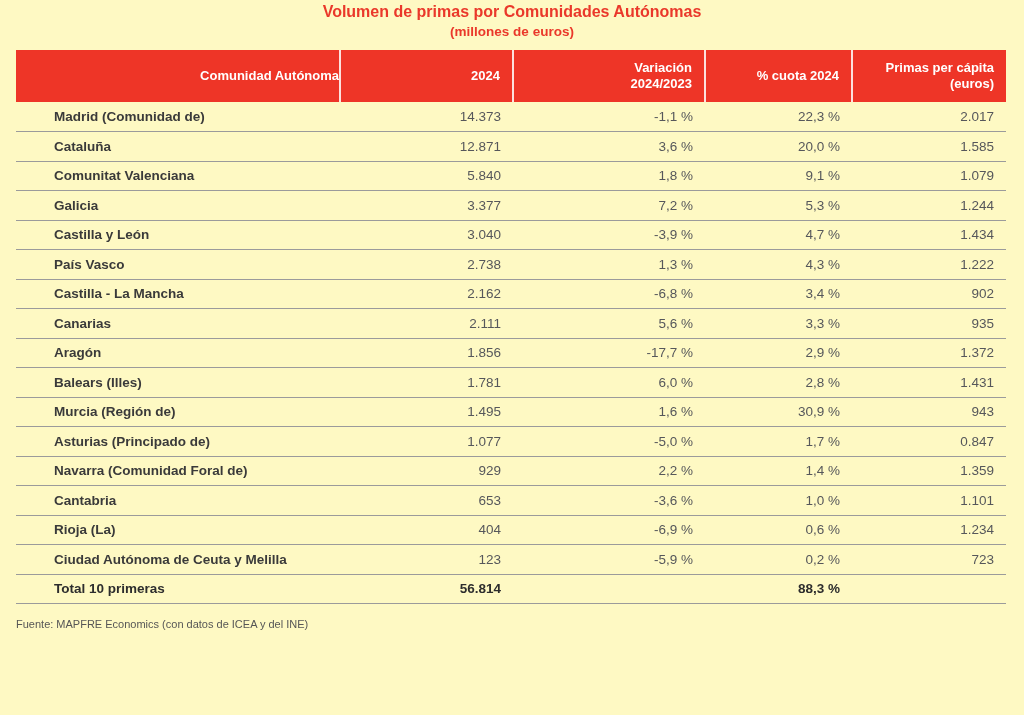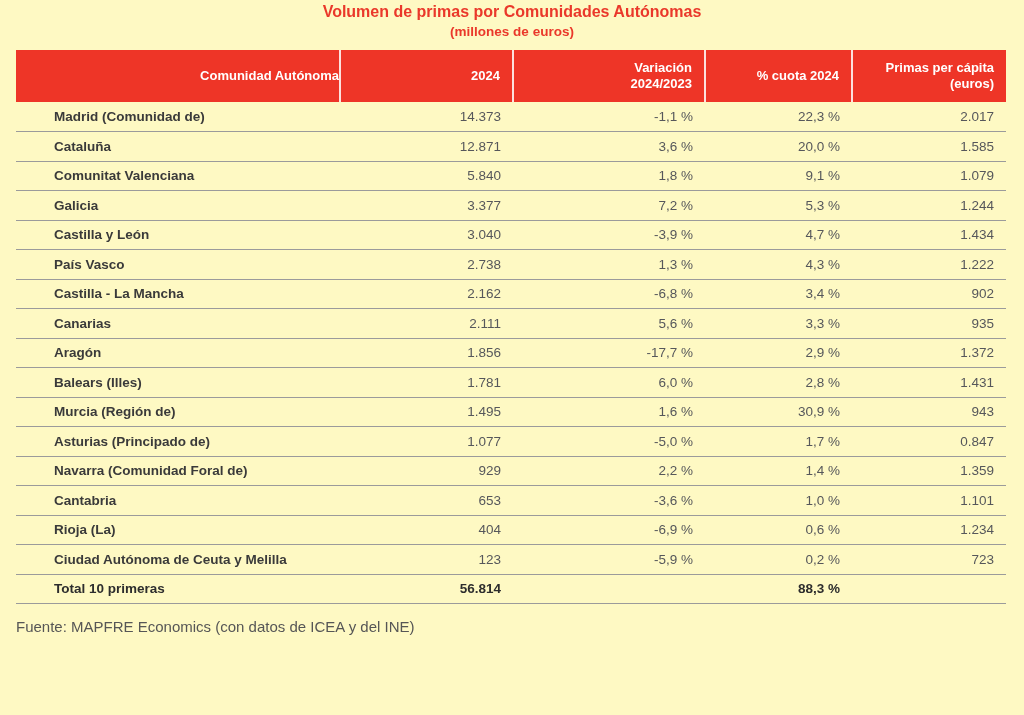--- a/index.html
+++ b/index.html
@@ -69,21 +69,21 @@
     text-align: right;
     padding-right: 12px;
     color: #56575b;
     font-weight: normal;
   }
   tr.total td.name { color: #2d2d2d; }
   tr.total td.num { font-weight: bold; color: #2d2d2d; }
   .source {
     margin: 14px 0 0 16px;
     color: #565656;
-    font-size: 15px;
+    font-size: 11px;
   }
 </style>
 </head>
 <body>
 
 <div class="page">
 
   <div class="title-block">
     <div class="chart-title">Volumen de primas por Comunidades Autónomas</div>
     <div class="chart-subtitle">(millones de euros)</div>

